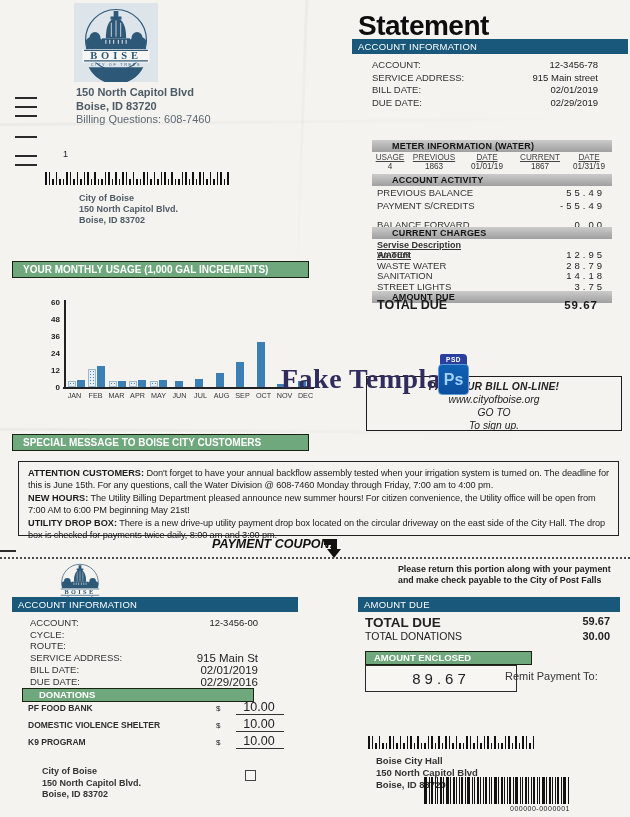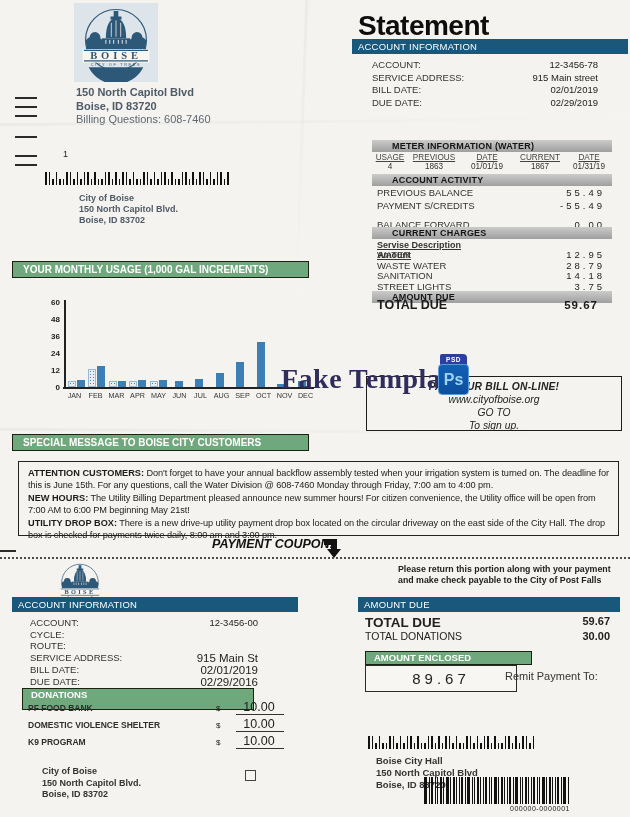--- a/index.html
+++ b/index.html
@@ -462,21 +462,21 @@
       <div class="kv large">
         <span class="k">BILL DATE:</span>
         <span class="v">02/01/2019</span>
       </div>
       <div class="kv large">
         <span class="k">DUE DATE:</span>
         <span class="v">02/29/2016</span>
       </div>
     </div>
 
-  <div class="abs bar-green" style="left:22px;top:688px;width:232px;height:22px;font-size:9.5px;line-height:12px;padding-left:8px;">DONATIONS</div>
+  <div class="abs bar-green" style="left:22px;top:688px;width:232px;height:14px;font-size:9.5px;line-height:12px;padding-left:16px;">DONATIONS</div>
   <div class="abs" style="left:28px;top:700px;width:290px;" id="don-rows">
       <div class="don-row">
         <span class="dl">PF FOOD BANK</span>
         <span class="cur">$</span>
         <span class="amt">10.00</span>
       </div>
       <div class="don-row">
         <span class="dl">DOMESTIC VIOLENCE SHELTER</span>
         <span class="cur">$</span>
         <span class="amt">10.00</span>

